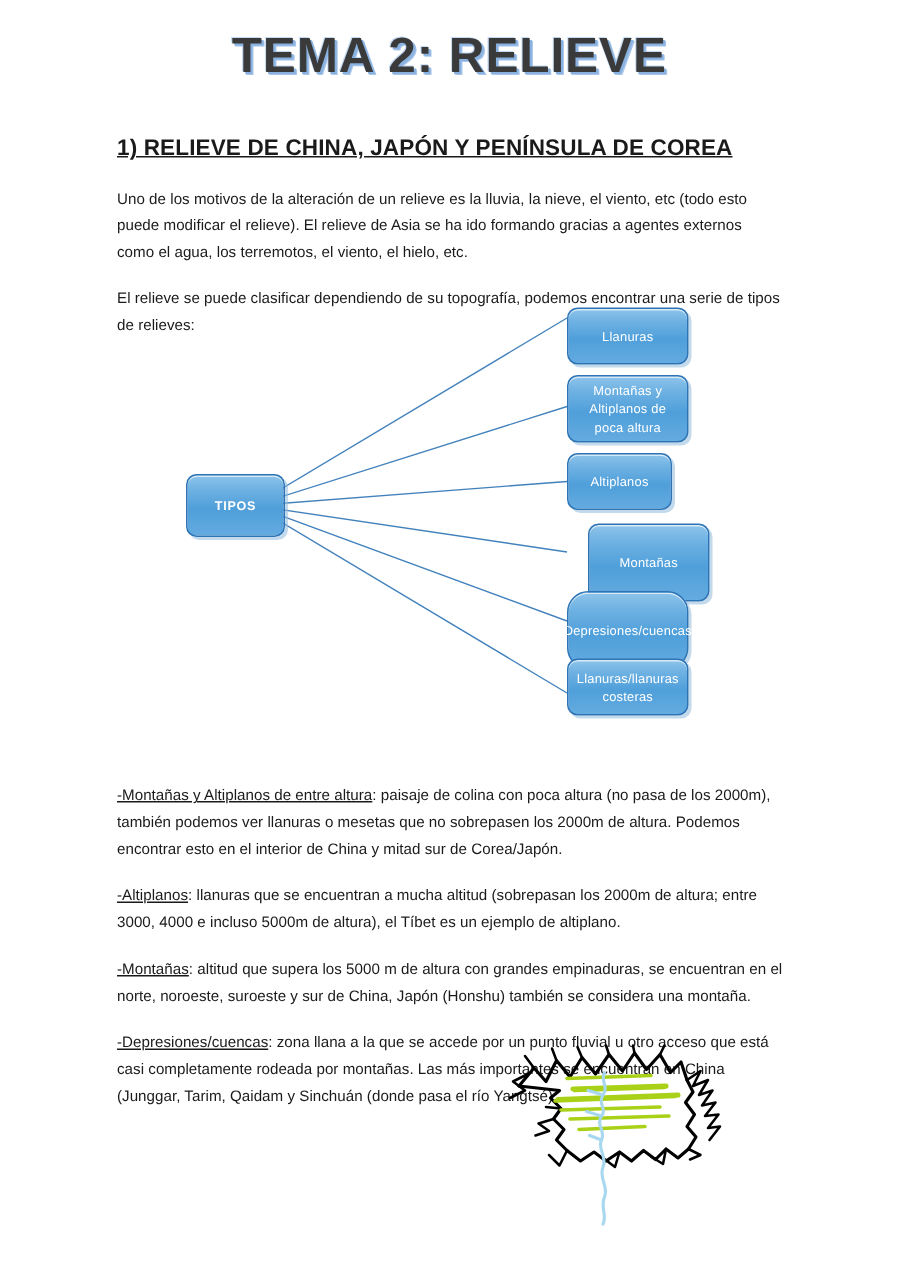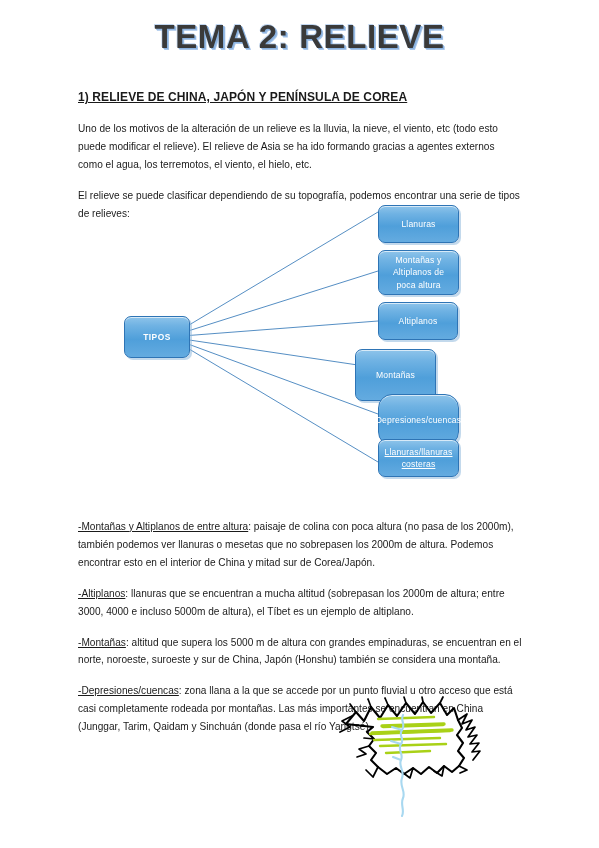--- a/index.html
+++ b/index.html
@@ -38,21 +38,21 @@
   }
 
   
   .content {
     position: absolute;
     left: 78px;
     top: 88px;
     width: 444px;
   }
   .section-heading {
-    font-size: 12px;
+    font-size: 15px;
     font-weight: bold;
     text-decoration: underline;
     letter-spacing: 0.1px;
     margin: 0 0 14px 0;
     line-height: 1.5;
   }
   .para {
     font-size: 10.1px;
     line-height: 1.78;
     margin: 0 0 13px 0;
@@ -160,27 +160,27 @@
         <line x1="169" y1="337" x2="378" y2="462"></line>
       </g>
     </svg>
 
     <div class="node node-hub" style="left:104px; top:316px; width:66px; height:42px;">TIPOS</div>
 
     <div class="node" style="left:378px; top:205px; width:81px; height:38px;">Llanuras</div>
 
     <div class="node" style="left:378px; top:250px; width:81px; height:45px;">Montañas y Altiplanos de poca altura</div>
 
-    <div class="node" style="left:378px; top:302px; width:80px; height:38px;">Altiplanos</div>
-
-    <div class="node" style="left:355px; top:349px; width:81px; height:52px;">Montañas</div>
+    <div class="node" style="left:378px; top:302px; width:70px; height:38px;">Altiplanos</div>
+
+    <div class="node" style="left:392px; top:349px; width:81px; height:52px;">Montañas</div>
 
     <div class="node" style="left:378px; top:394px; width:81px; height:52px;border-radius:14px;">Depresiones/cuencas</div>
 
-    <div class="node" style="left:378px; top:439px; width:81px; height:38px;text-decoration:underline;">Llanuras/llanuras costeras</div>
+    <div class="node" style="left:378px; top:439px; width:81px; height:38px;">Llanuras/llanuras costeras</div>
   </div>
 
   <div class="sketch">
     <svg width="200" height="150" viewBox="0 0 200 150">
 
       <g stroke="#000000" stroke-width="2.1" fill="none" stroke-linecap="round" stroke-linejoin="round">
         <path d="M16,30 L26,18 L34,27 L41,13 L50,24 L58,11
                  L67,22 L76,9 L85,20 L93,8 L101,19 L110,9
                  L117,21 L124,14 L128,26"></path>
         <path d="M128,26 L132,34 L127,41 L133,49 L128,57

